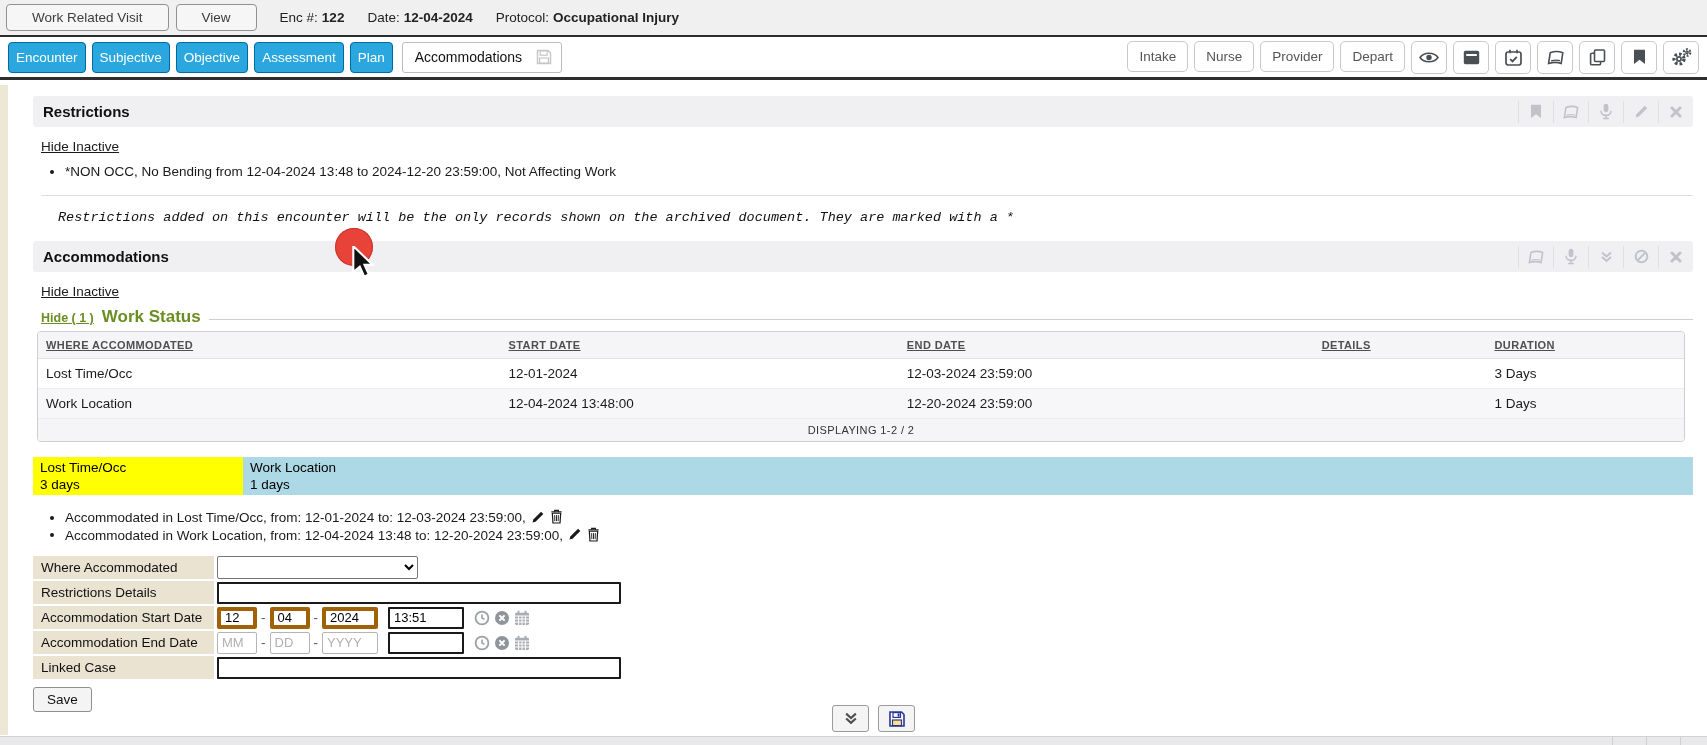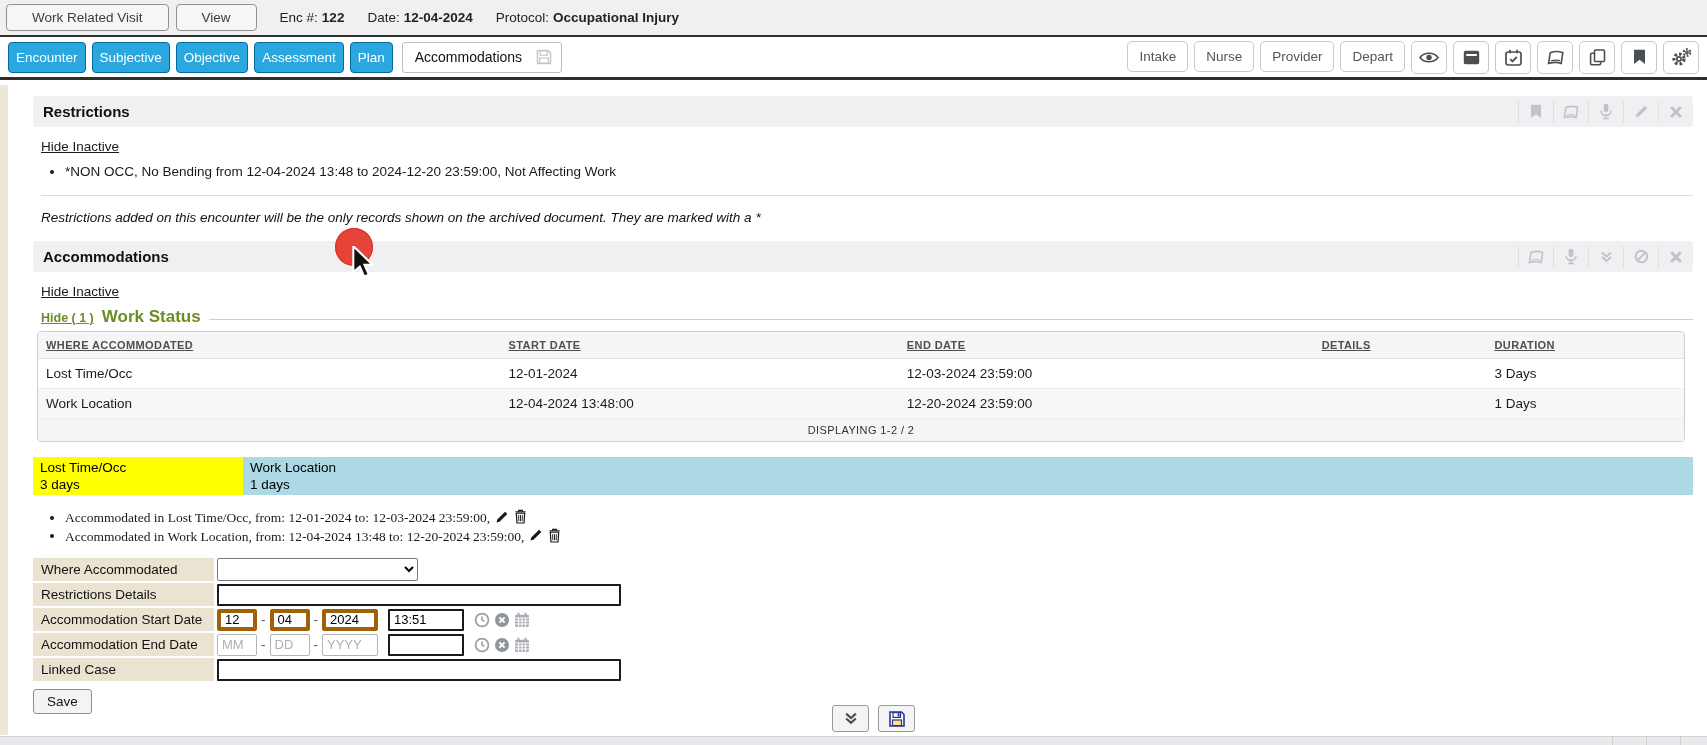--- a/index.html
+++ b/index.html
@@ -55,21 +55,21 @@
   .hd-icons { margin-left:auto; display:flex; align-items:center; height:100%; }
   .hd-icon {
     width:35px; height:22px; display:flex; align-items:center; justify-content:center;
     border-left:1px solid #dfdfe4; cursor:pointer;
   }
   .link-plain { color:#1a1a1a; text-decoration:underline; cursor:pointer; }
   .hide-inactive { display:inline-block; margin:12px 0 0 8px; }
   ul.bullets { margin:10px 0 0 0; padding-left:32px; }
   ul.bullets li { margin:4px 0; font-size:13.5px; }
   .divider { border:none; border-top:1px solid #ddd; margin:16px 0 0 8px; }
-  .note-italic { font-style:italic; margin:14px 0 0 8px; font-size:13.5px; color:#111; }
+  .note-italic { font-style:italic; margin:14px 0 0 25px; font-size:13.5px; color:#111;font-family:Liberation Mono, monospace; }
   
   .ws-legend { display:flex; align-items:baseline; gap:8px; margin:8px 0 0 8px; }
   .ws-hide { color:#6B8E23; font-weight:bold; font-size:12.5px; text-decoration:underline; cursor:pointer; white-space:nowrap; }
   .ws-title { color:#6B8E23; font-weight:bold; font-size:17px; white-space:nowrap; }
   .ws-rule { flex:1; border-top:1px solid #cfcfcf; align-self:center; margin-top:4px; }
   table.ws-table {
     width:calc(100% - 12px); margin:4px 0 0 4px; border:1px solid #cfcfcf; border-radius:4px;
     border-collapse:separate; border-spacing:0; overflow:hidden; font-size:13.5px;
   }
   .ws-table thead th {
@@ -81,21 +81,21 @@
   .ws-table tbody tr:nth-child(2) td { background:#f7f7f9; }
   .ws-table tfoot td {
     background:#f5f5f7; text-align:center; font-size:11px; color:#333;
     letter-spacing:.4px; padding:5px; }
   
   .timeline { display:flex; margin:15px 0 0 0; height:38px; }
   .tl-seg { padding:2px 7px; line-height:1.28; font-size:13.5px; color:#000; }
   .tl-0 { background:#FFFF00; width:210px; flex:none; }
   .tl-1 { background:#ADD8E6; flex:1; }
   
-  ul.entries { margin:14px 0 0 0; padding-left:32px;font-family:Liberation Serif, serif; }
+  ul.entries { margin:14px 0 0 0; padding-left:32px; }
   ul.entries li { margin:2px 0; font-size:13.5px; }
   .entry-icons { display:inline-flex; align-items:center; gap:5px; margin-left:5px; vertical-align:-2px; }
   .entry-icons span { cursor:pointer; display:inline-flex; }
   
   .form { margin:14px 0 0 0; }
   .form-row { display:flex; align-items:center; margin-bottom:2px; }
   .form-label {
     width:181px; flex:none; background:#EAE3D2; padding:4px 8px; font-size:13.5px; color:#111;
   }
   .form-field { display:flex; align-items:center; margin-left:3px; gap:4px; }

